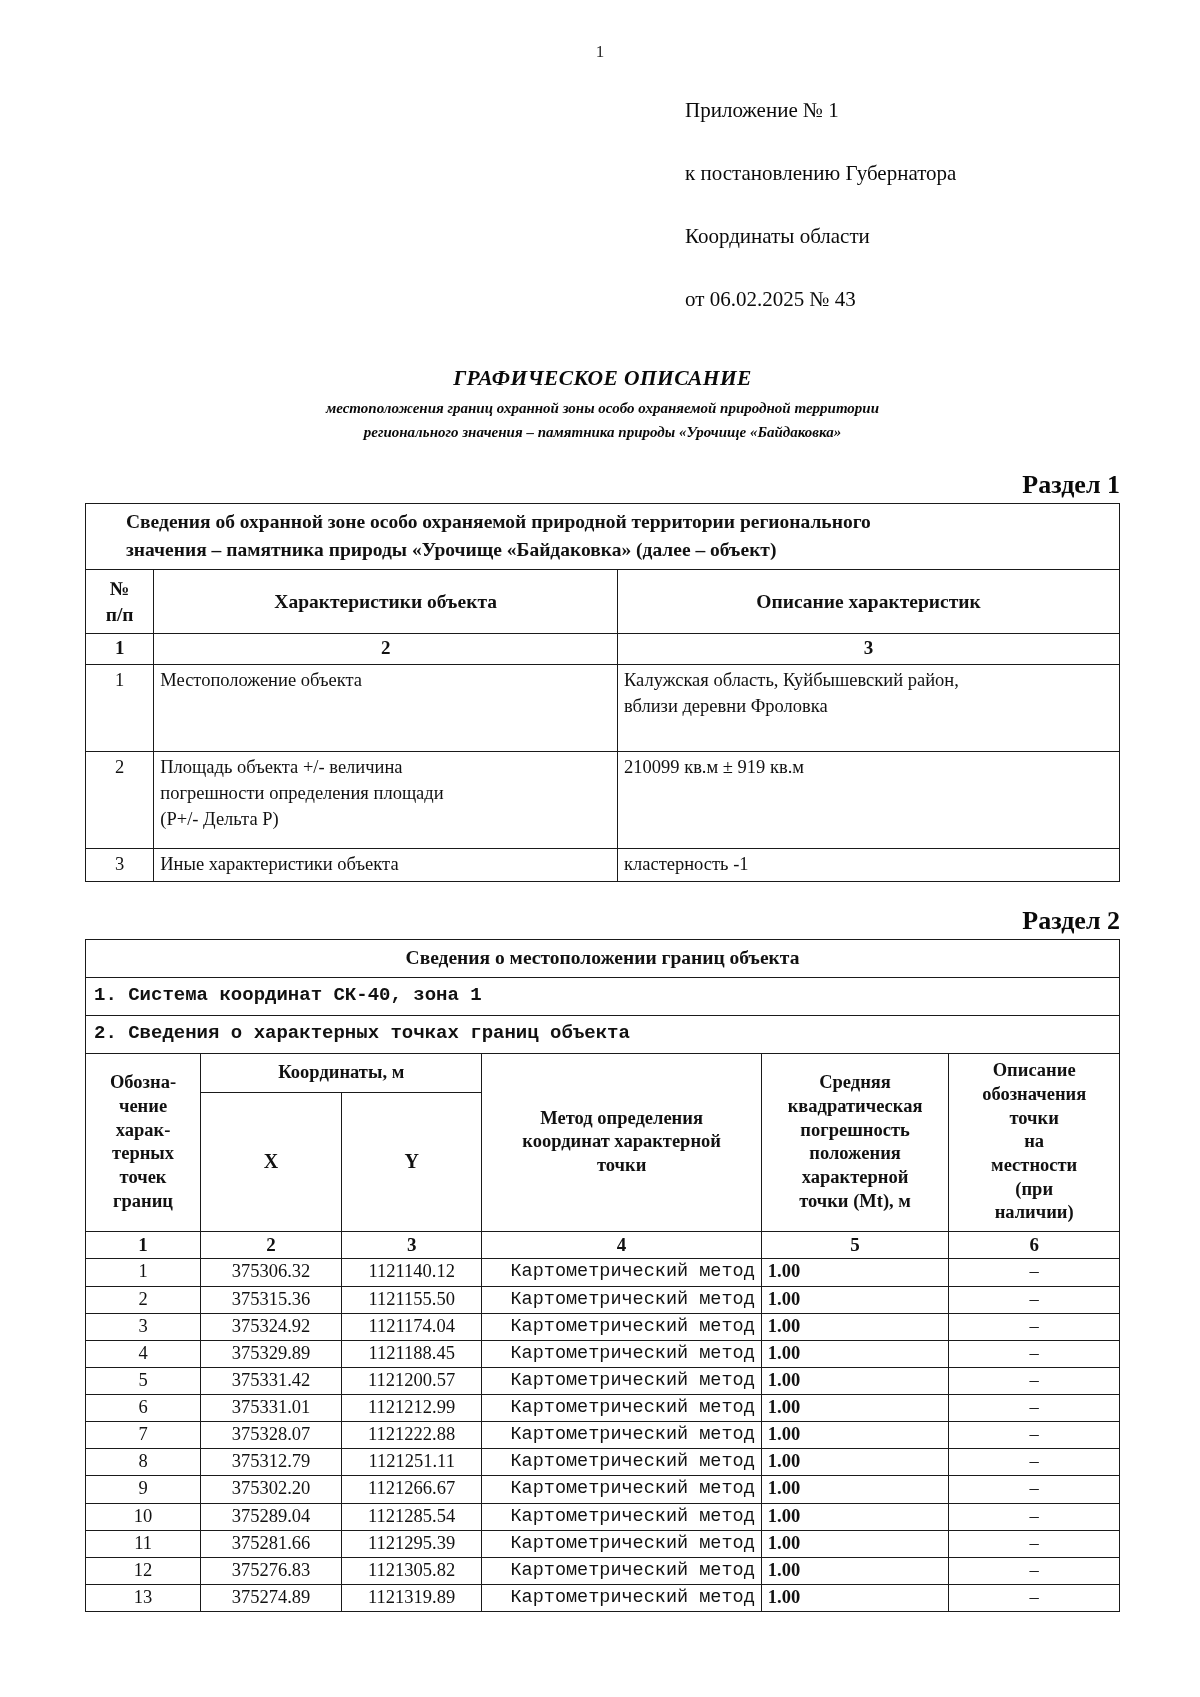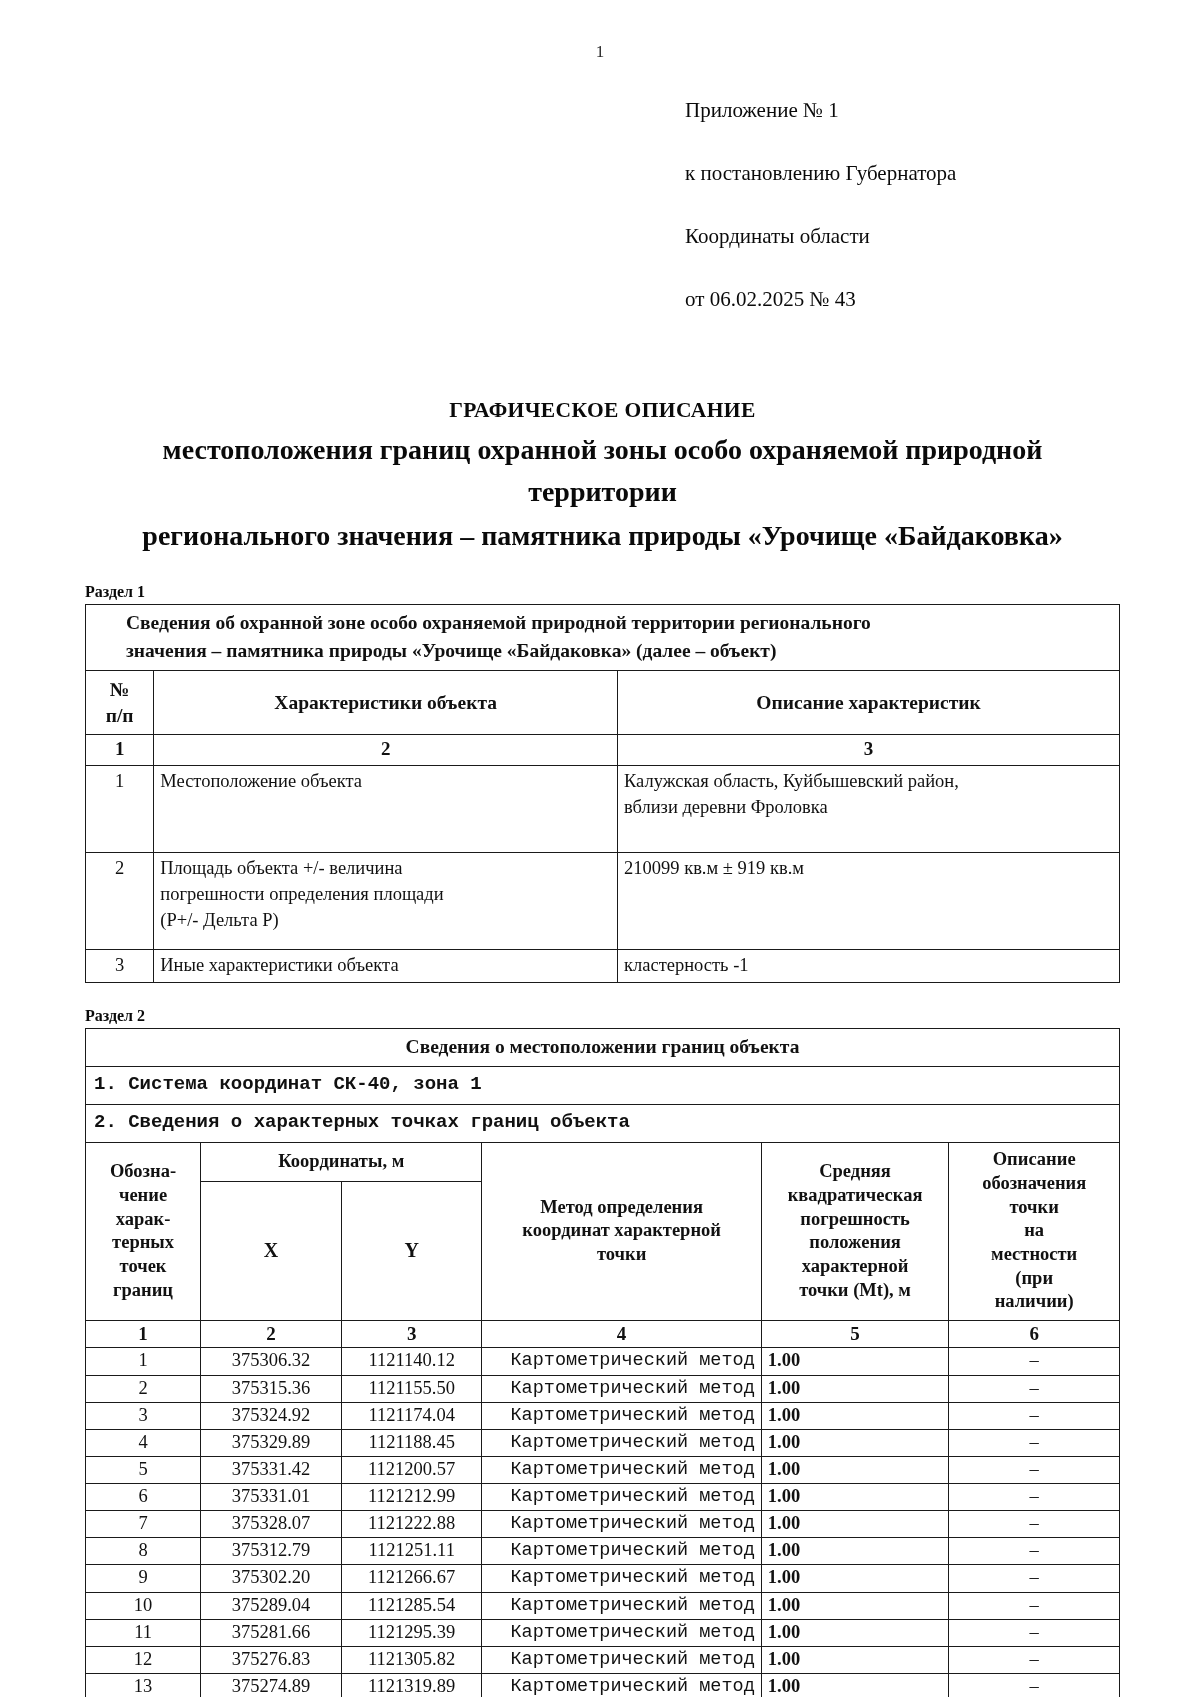--- a/index.html
+++ b/index.html
@@ -36,40 +36,41 @@
   .doc-header {
     margin-top: 55px;
     padding-left: 600px;
     line-height: 1.52;
     font-size: 21px;
   }
   .doc-header div { white-space: nowrap; margin-top: 31px; }
 
   
   .titles {
-    margin-top: 82px;
-    text-align: center;
+    margin-top: 50px;
+    text-align: center;
+    font-style: italic;
   }
   .title-main {
     font-size: 21.5px;
     font-weight: bold;
     letter-spacing: 0.4px;
   }
   .title-sub {
-    font-size: 28px;
+    font-size: 15px;
     font-weight: bold;
     line-height: 1.5;
     margin-top: 6px;
     padding: 0 28px;
   }
 
   
   .section-caption {
-    text-align: left;
-    font-size: 16px;
+    text-align: right;
+    font-size: 26px;
     font-weight: bold;
     margin-top: 26px;
     margin-bottom: 3px;
     font-family: Liberation Serif, serif;
   }
   .section-caption.s2 { margin-top: 24px; }
 
   
   table {
     border-collapse: collapse;

